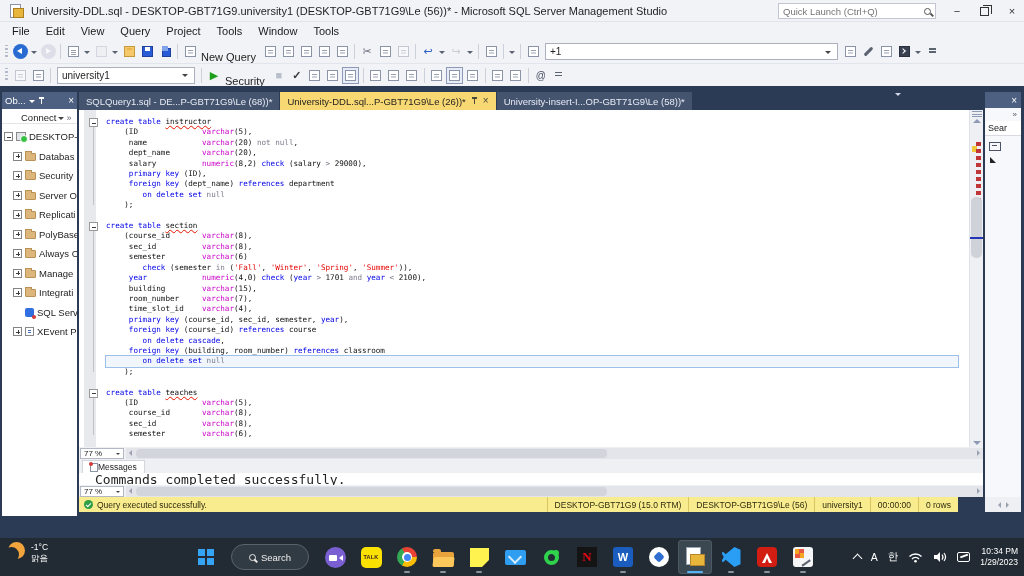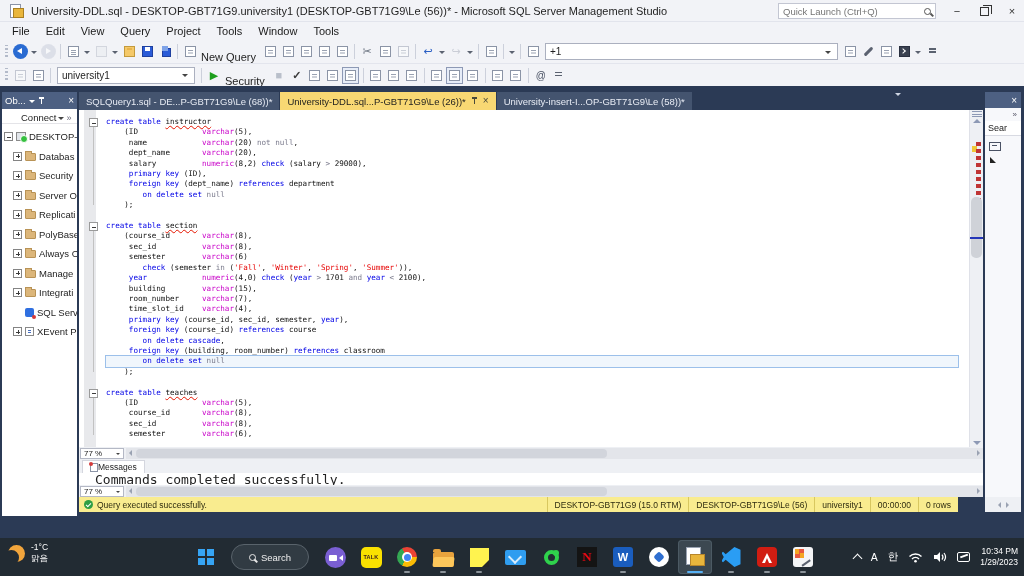--- a/index.html
+++ b/index.html
@@ -171,21 +171,21 @@
 .sb-inner{position:relative;height:100%}
 .ready-ic{position:absolute;left:14px;top:5px;width:10px;height:9px;border:1px solid #fff;border-left-width:3px}
 .sb-ready{position:absolute;left:32px;top:3px}
 .sb-ln{position:absolute;left:421px;top:3px}
 .sb-col{position:absolute;left:498px;top:3px}
 .sb-ch{position:absolute;left:577px;top:3px}
 .sb-ins{position:absolute;left:679px;top:3px}
 
 
 .taskbar{position:absolute;top:538px;left:0;width:1024px;height:38px;background:#222b33}
-.weather{position:absolute;left:8px;top:4px;display:flex;align-items:center;gap:6px;color:#fff}
+.weather{position:absolute;left:8px;top:4px;display:flex;gap:6px;color:#fff}
 .moon{width:17px;height:17px;border-radius:50%;box-shadow:inset -5px 4px 0 1px #f2a53c}
 .weather-txt{font-size:8.5px;line-height:1.3}
 .tb-center{position:absolute;left:190px;top:0;height:38px;display:flex;align-items:center;gap:3px}
 .start{width:16px;height:16px;position:relative;margin:0 8px}
 .start::before{content:"";position:absolute;width:7px;height:7px;background:#36a4f4;box-shadow:9px 0 #36a4f4,0 9px #36a4f4,9px 9px #36a4f4}
 .search-pill{width:78px;height:26px;border-radius:13px;background:#313b43;border:1px solid #59636b;color:#eee;font-size:9.5px;display:flex;align-items:center;justify-content:center;gap:5px;margin:0 6px}
 .search-pill .mag{border-color:#e8e8e8}.search-pill .mag::after{background:#e8e8e8}
 .tb-icon{width:34px;height:34px;display:flex;align-items:center;justify-content:center;position:relative;border-radius:4px}
 .tb-icon.active{background:#3c4851;box-shadow:inset 0 0 0 1px #4c5a64}
 .run-dot{position:absolute;bottom:1px;left:50%;transform:translateX(-50%);width:6px;height:2.5px;border-radius:1px;background:#8a9299}

